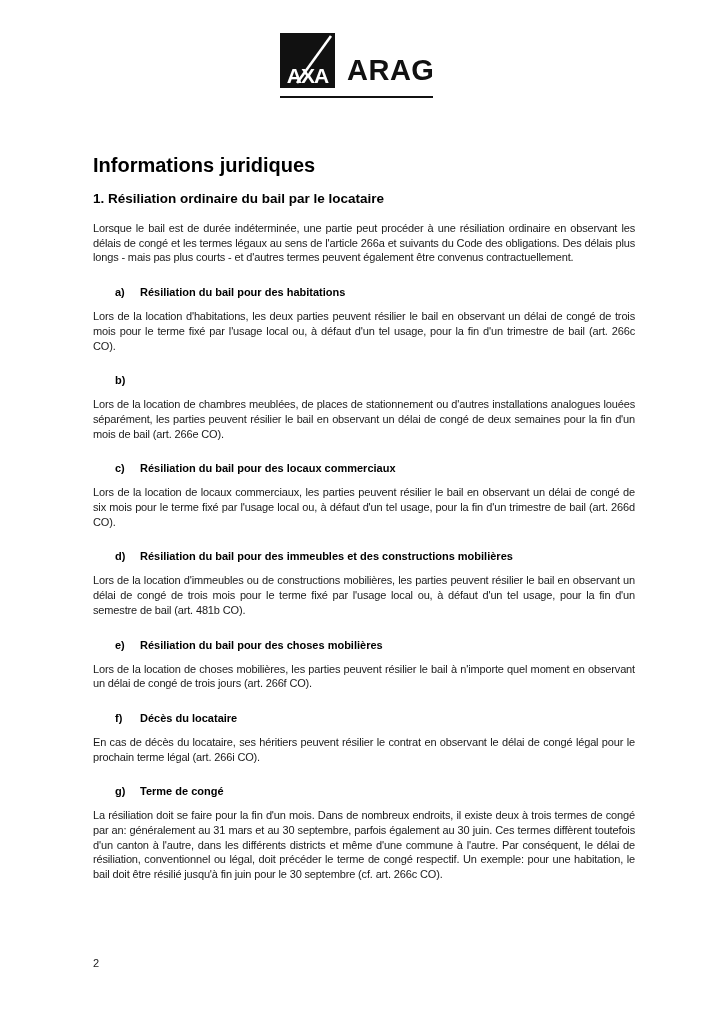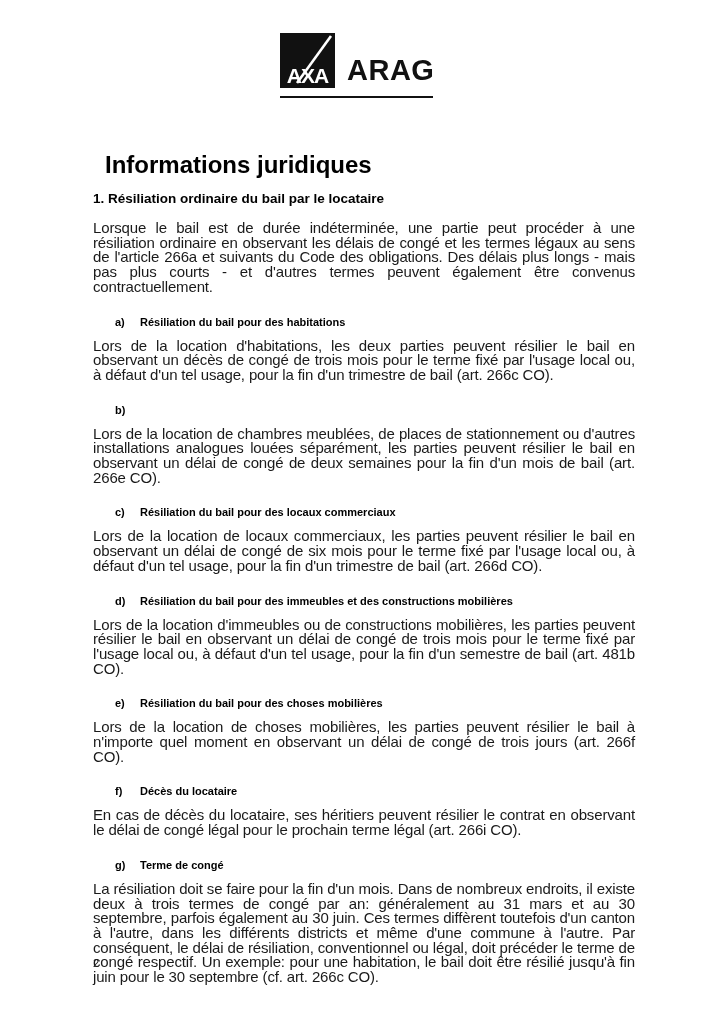--- a/index.html
+++ b/index.html
@@ -49,36 +49,36 @@
   }
 
   
   .content {
     position: absolute;
     left: 93px;
     top: 152px;
     width: 542px;
   }
   h1.doc-title {
-    margin: 0 0 12px 12px;
-    font-size: 24px;
+    margin: 0 0 12px 0;
+    font-size: 20px;
     line-height: 26px;
     font-weight: bold;
     color: #000000;
   }
   h2.doc-subtitle {
     margin: 0 0 14px 0;
     font-size: 13.5px;
     line-height: 17px;
     font-weight: bold;
     color: #000000;
   }
   p.body-par {
     margin: 0;
-    font-size: 15px;
+    font-size: 11px;
     line-height: 14.7px;
     letter-spacing: -0.15px;
     text-align: justify;
   }
   section.sub {
     margin-top: 20px;
   }
   .sub-heading {
     display: flex;
     margin-left: 22px;
@@ -124,21 +124,21 @@
   <main class="content">
     <h1 class="doc-title">Informations juridiques</h1>
     <h2 class="doc-subtitle">1. Résiliation ordinaire du bail par le locataire</h2>
     <p class="body-par">Lorsque le bail est de durée indéterminée, une partie peut procéder à une résiliation ordinaire en observant les délais de congé et les termes légaux au sens de l'article 266a et suivants du Code des obligations. Des délais plus longs - mais pas plus courts - et d'autres termes peuvent également être convenus contractuellement.</p>
 
     <section class="sub">
       <div class="sub-heading">
         <span class="sub-letter">a)</span>
         <span>Résiliation du bail pour des habitations</span>
       </div>
-      <p class="body-par">Lors de la location d'habitations, les deux parties peuvent résilier le bail en observant un décès de congé de trois mois pour le terme fixé par l'usage local ou, à défaut d'un tel usage, pour la fin d'un trimestre de bail (art. 266c CO).</p>
+      <p class="body-par">Lors de la location d'habitations, les deux parties peuvent résilier le bail en observant un délai de congé de trois mois pour le terme fixé par l'usage local ou, à défaut d'un tel usage, pour la fin d'un trimestre de bail (art. 266c CO).</p>
     </section>
 
     <section class="sub">
       <div class="sub-heading">
         <span class="sub-letter">b)</span>
       </div>
       <p class="body-par">Lors de la location de chambres meublées, de places de stationnement ou d'autres installations analogues louées séparément, les parties peuvent résilier le bail en observant un délai de congé de deux semaines pour la fin d'un mois de bail (art. 266e CO).</p>
     </section>
 
     <section class="sub">

